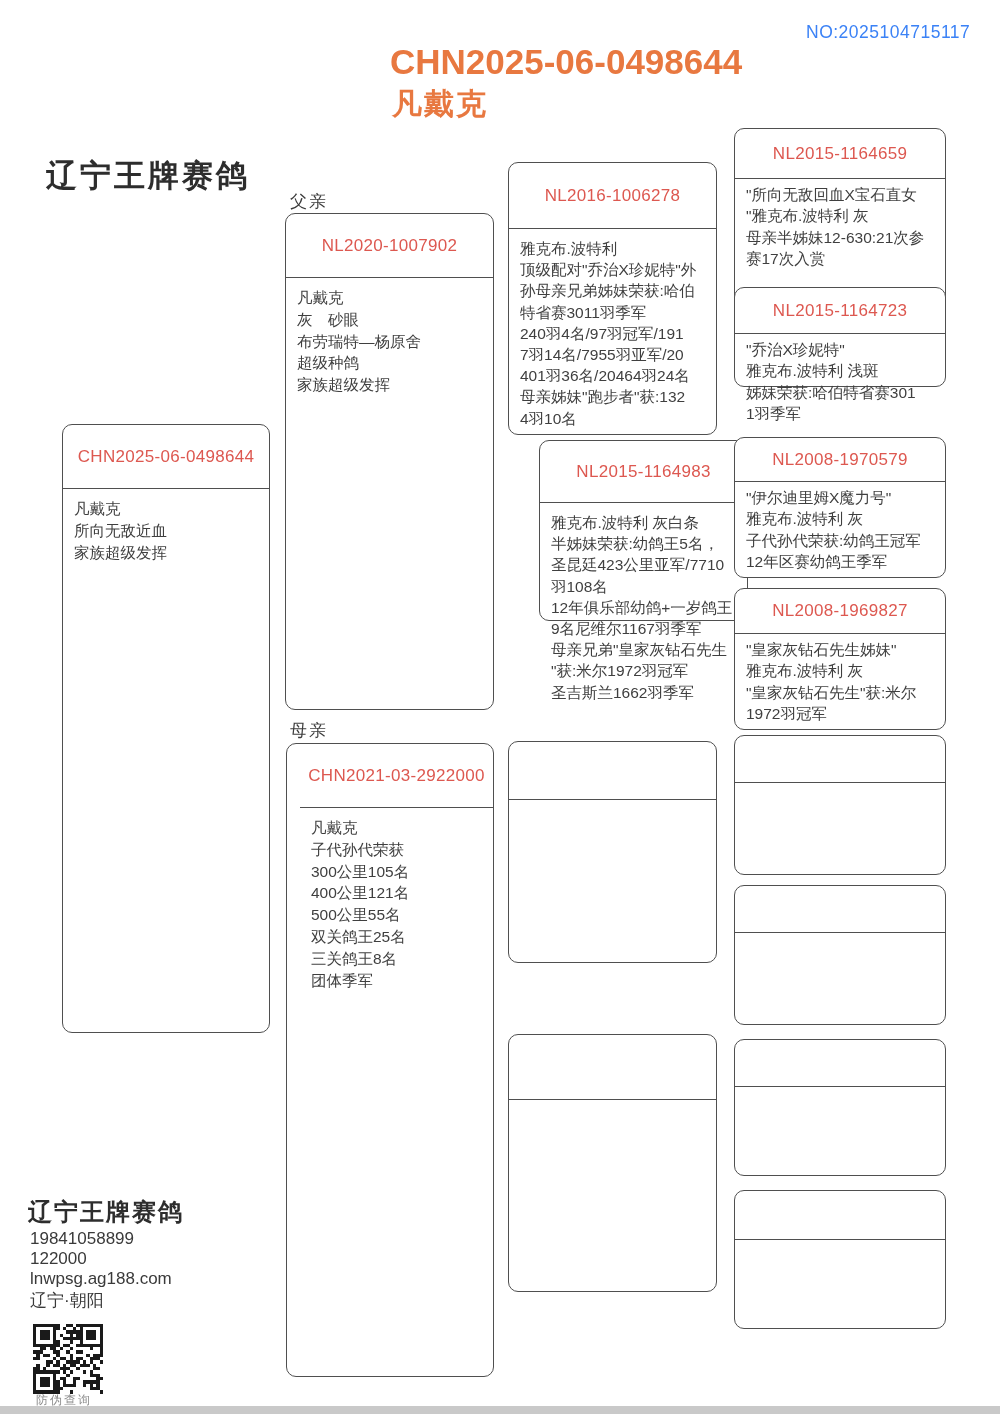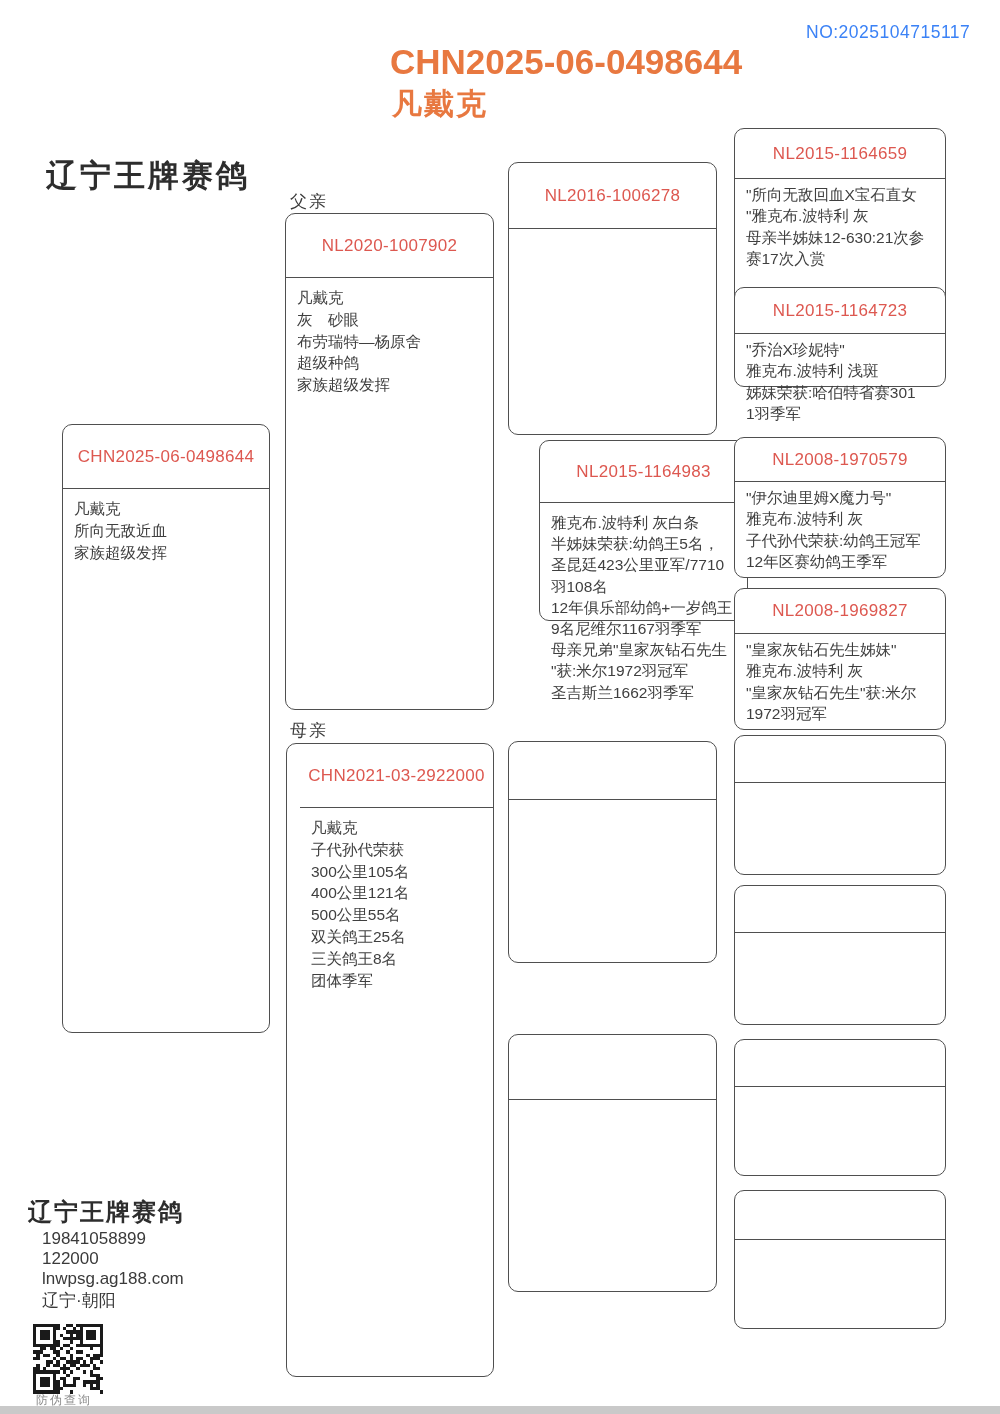--- a/index.html
+++ b/index.html
@@ -18,21 +18,21 @@
     box-sizing:border-box;
   }
   .pbox-header{
     display:flex;align-items:center;justify-content:center;
     border-bottom:1.6px solid #4f4f4f;box-sizing:border-box;
   }
   .ring{color:#DD5850;font-size:17px;letter-spacing:0.3px;}
   .pbox-body{padding:9px 10px 4px 11px;font-size:15.5px;line-height:21.8px;color:#3f3f3f;}
   .pbox-body .line{white-space:nowrap;}
   .footer-loft{left:28px;top:1196px;font-size:24px;font-weight:bold;color:#2d2d2d;letter-spacing:2px;}
-  .footer-line{left:42px;font-size:17px;color:#3a3a3a;}
+  .footer-line{left:30px;font-size:17px;color:#3a3a3a;}
   .qr{left:33px;top:1322px;width:70px;height:73px;}
   .qr-caption{left:36px;top:1392px;font-size:12px;color:#8c8c8c;letter-spacing:2px;}
   .bottom-band{left:0;top:1406px;width:1000px;height:8px;background:#c9c9c9;}
 </style>
 </head>
 <body>
 
 <div class="abs page-no">NO:2025104715117</div>
 <div class="abs title-ring">CHN2025-06-0498644</div>
 <div class="abs title-name">凡戴克</div>
@@ -77,20 +77,31 @@
       <div class="line">双关鸽王25名</div>
       <div class="line">三关鸽王8名</div>
       <div class="line">团体季军</div>
     </div>
 </div>
 
 <div class="pbox" style="left:508px;top:162px;width:209px;height:273px;">
   <div class="pbox-header" style="height:66px;">
     <span class="ring">NL2016-1006278</span>
   </div>
+  <div class="pbox-body" style="line-height:21.2px;">
+      <div class="line">雅克布.波特利</div>
+      <div class="line">顶级配对"乔治X珍妮特"外</div>
+      <div class="line">孙母亲兄弟姊妹荣获:哈伯</div>
+      <div class="line">特省赛3011羽季军</div>
+      <div class="line">240羽4名/97羽冠军/191</div>
+      <div class="line">7羽14名/7955羽亚军/20</div>
+      <div class="line">401羽36名/20464羽24名</div>
+      <div class="line">母亲姊妹"跑步者"获:132</div>
+      <div class="line">4羽10名</div>
+    </div>
 </div>
 
 <div class="pbox" style="left:508px;top:440px;width:209px;height:181px;margin-left:31px;">
   <div class="pbox-header" style="height:62px;">
     <span class="ring">NL2015-1164983</span>
   </div>
   <div class="pbox-body" style="line-height:21.2px;">
       <div class="line">雅克布.波特利 灰白条</div>
       <div class="line">半姊妹荣获:幼鸽王5名，</div>
       <div class="line">圣昆廷423公里亚军/7710</div>

